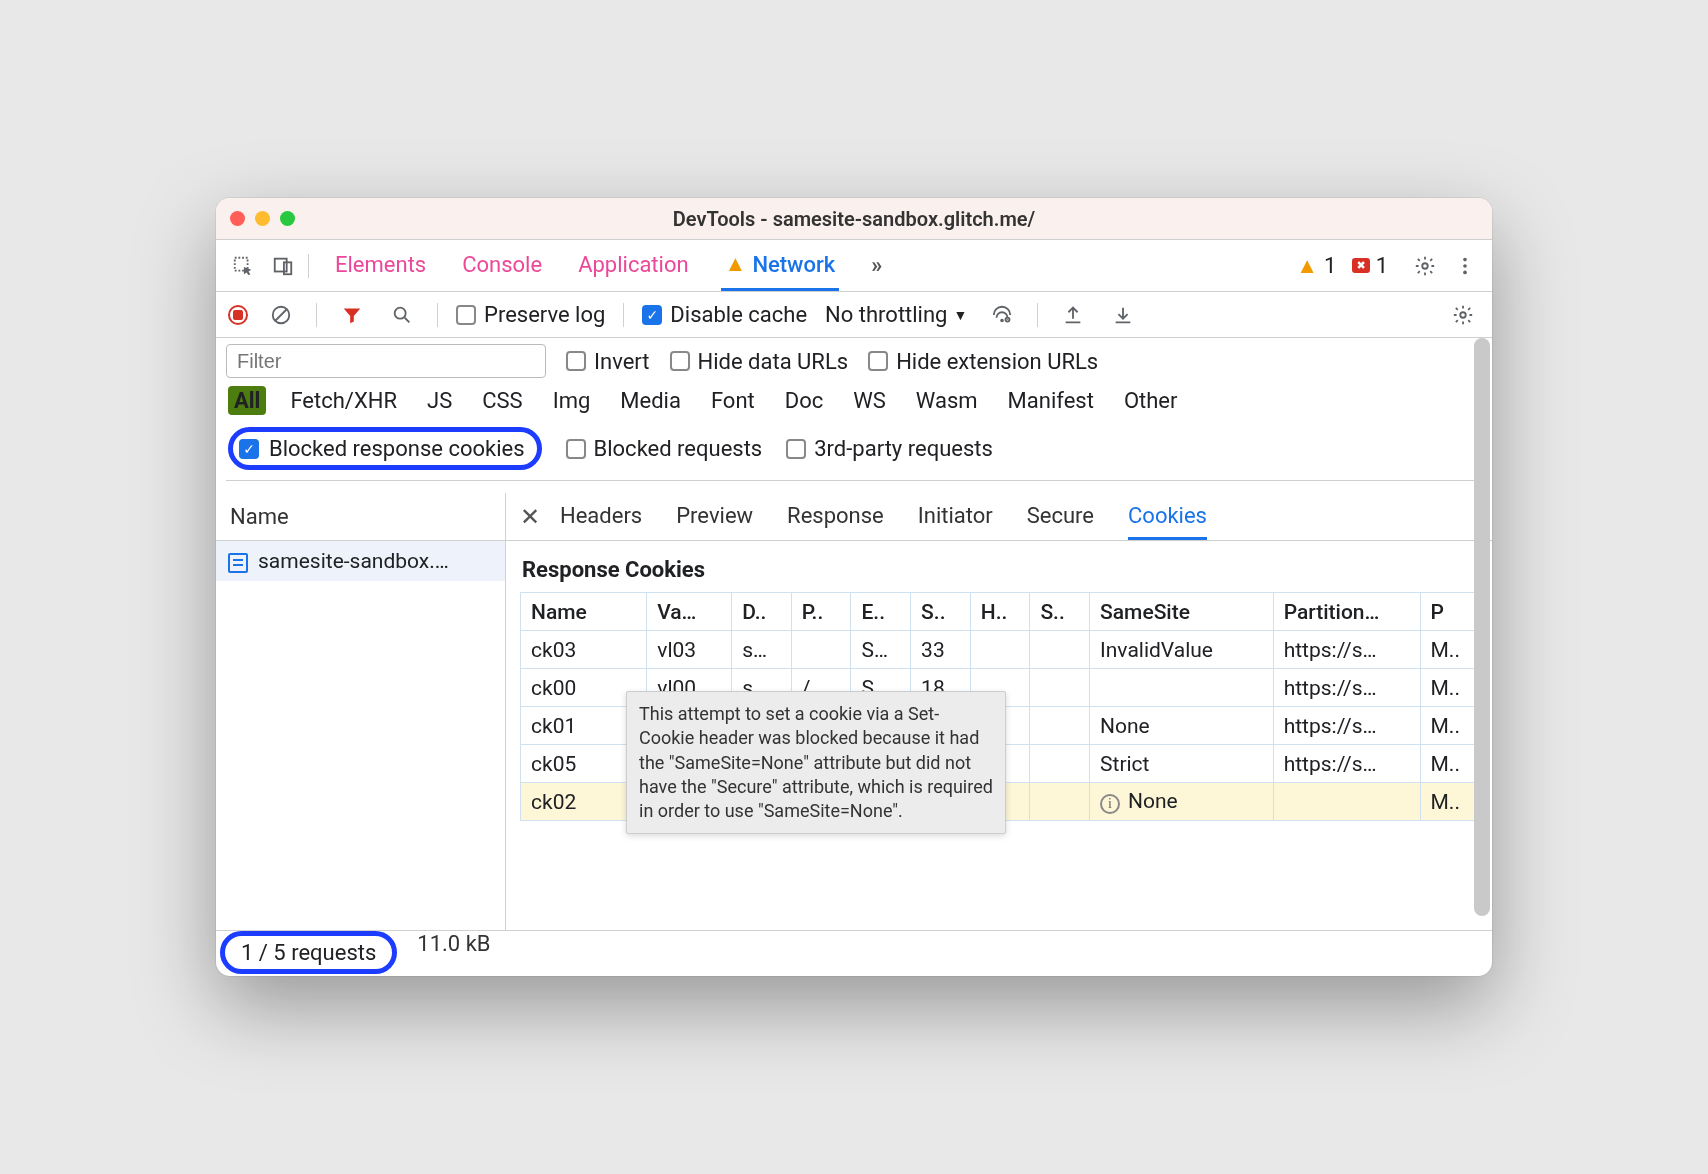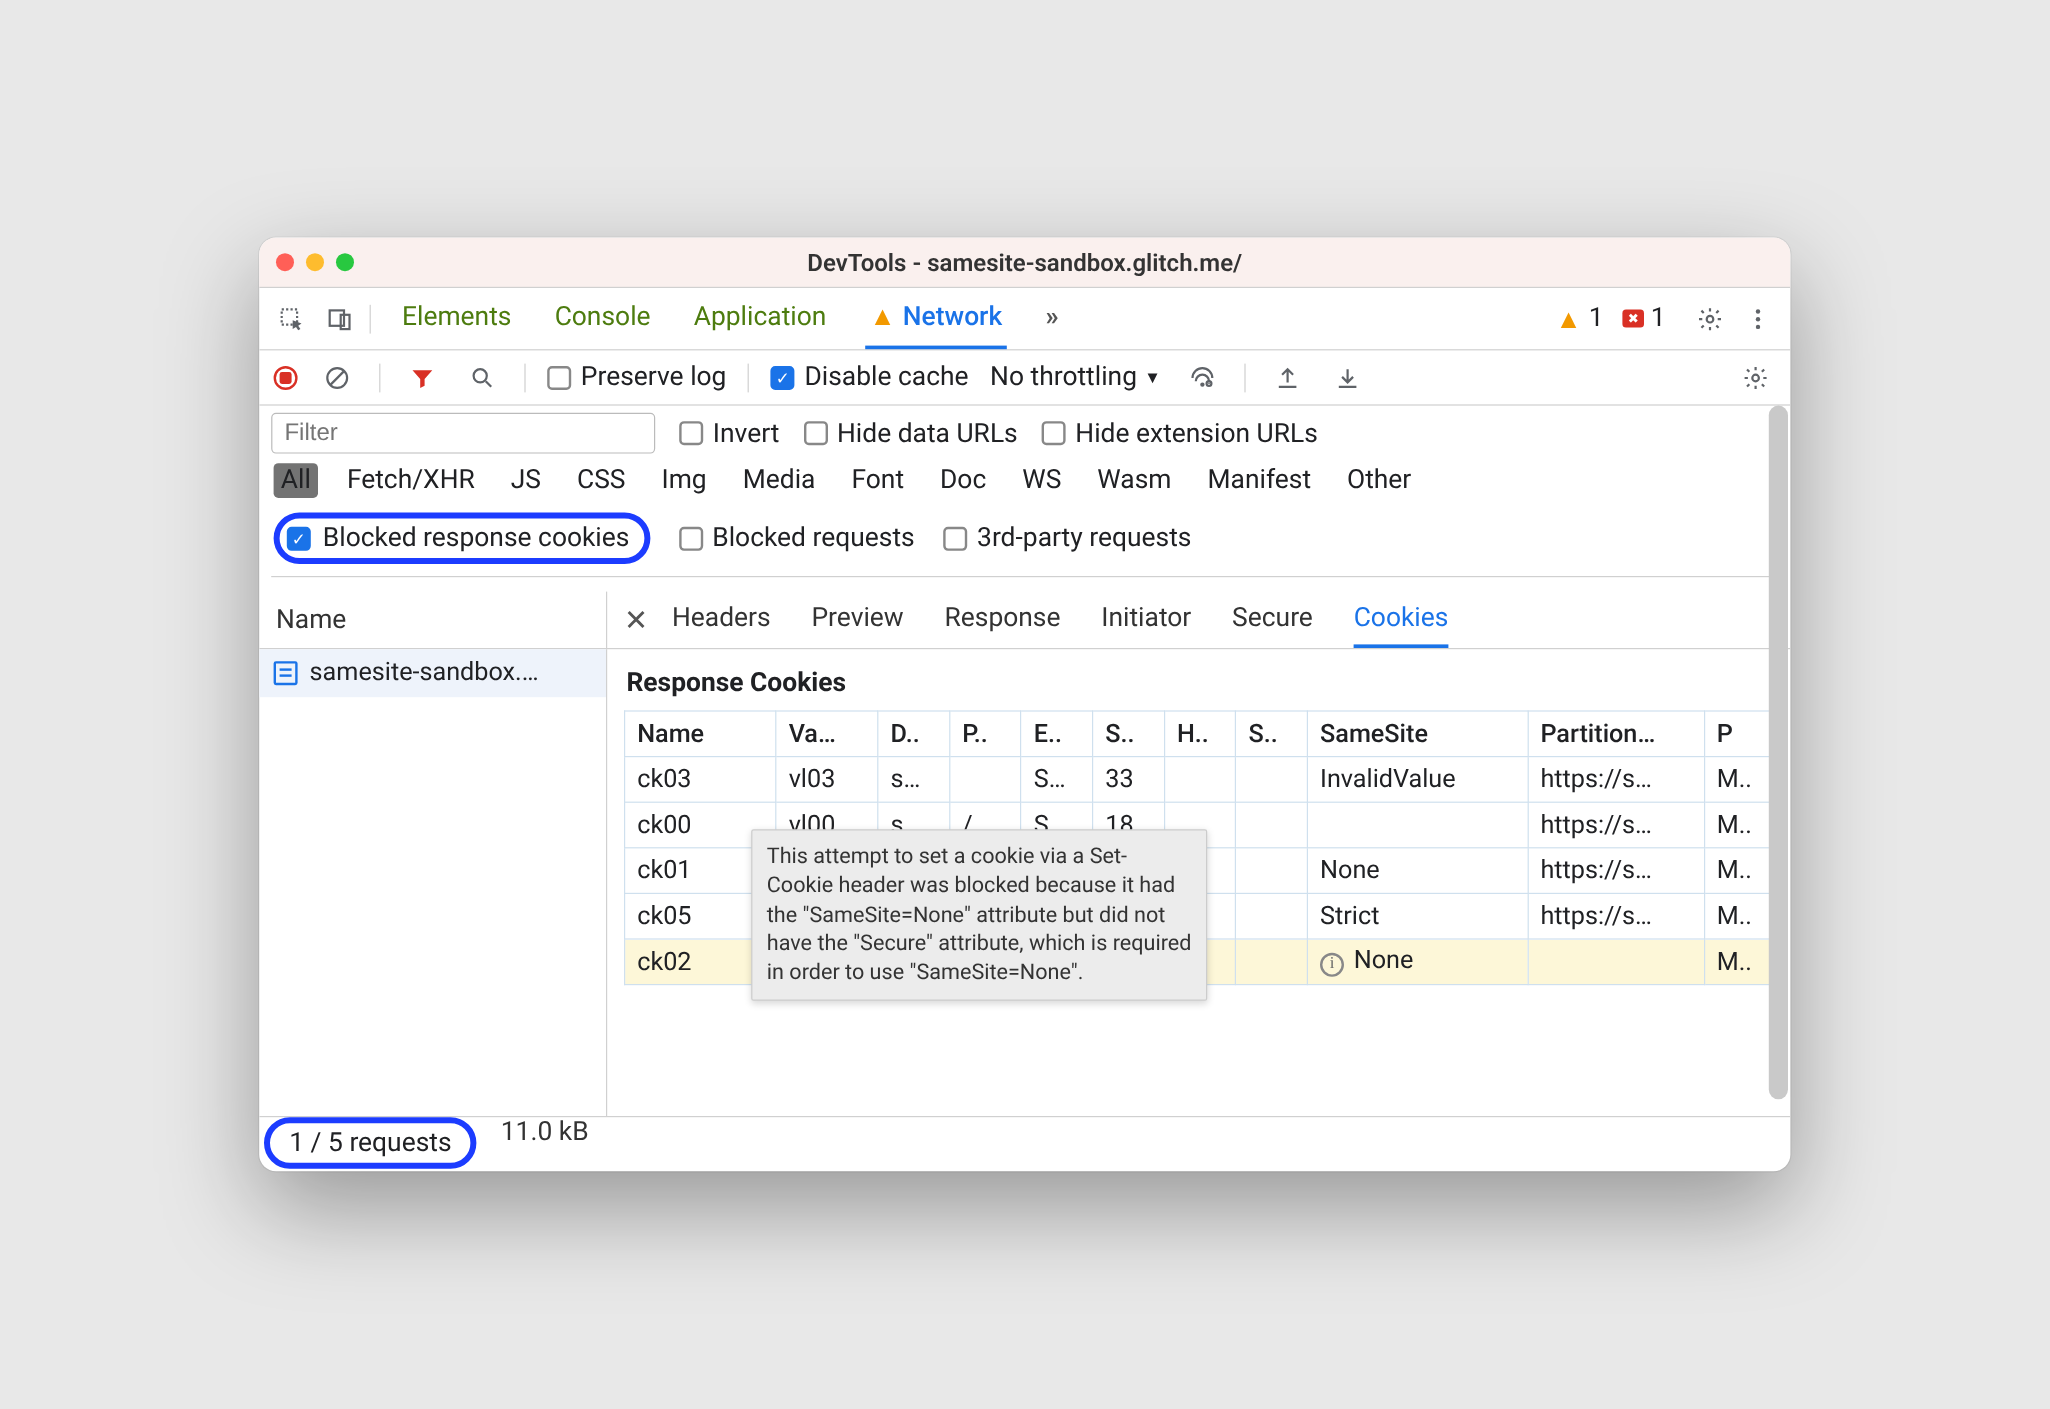--- a/index.html
+++ b/index.html
@@ -77,21 +77,21 @@
   }
   .icon-btn {
     width:34px; height:34px;
     display:flex; align-items:center; justify-content:center;
     color:#5f6368; border-radius:4px;
   }
   .tabs-list { display:flex; align-items:stretch; gap: 28px; margin-left:14px; height:100%;}
   .tab {
     display:flex; align-items:center; gap:6px;
     padding: 0 4px;
-    color:#4d7c0f; font-size:22px;
+    color:#ec4899; font-size:22px;
     border-bottom: 3px solid transparent;
     cursor:pointer;
   }
   .tab.active { color: var(--blue); border-bottom-color: var(--blue); font-weight:500;}
   .spacer { flex:1; }
   .warn-tri { color:#f29900; }
   .err-badge { background:#d93025; color:#fff; font-size:13px; border-radius:3px; padding:1px 4px; display:inline-flex; align-items:center; gap:4px;}
   .err-badge::before { content:"✖"; font-size:11px; }
 
   
@@ -124,21 +124,21 @@
     padding: 6px 10px 12px 10px;
   }
   .filter-line1 { display:flex; align-items:center; gap:20px; }
   .filter-input {
     width: 320px; height:34px;
     border:1px solid #bbb; border-radius:4px;
     padding:0 10px; font-size:20px; color:#555;
   }
   .type-chips { display:flex; gap:18px; align-items:center; padding:8px 2px 8px 2px; font-size:22px; flex-wrap:wrap;}
   .chip { padding:2px 6px; border-radius:4px; }
-  .chip.active { background:#737373;}
+  .chip.active { background:#4d7c0f;font-weight:bold;}
   .blocked-row { display:flex; align-items:center; gap:24px; padding:4px 2px 10px 2px; border-bottom:1px solid var(--border);}
   .ring {
     border:5px solid var(--highlight-ring); border-radius:22px; padding:4px 12px 4px 6px;
     display:inline-flex; align-items:center; gap:10px;
   }
 
   
   .detail-tabs {
     display:flex; align-items:center;
     height:48px;
@@ -156,21 +156,21 @@
 
   
   .main {
     flex:1; display:flex; min-height:0;
   }
   .left {
     width:290px; border-right:1px solid var(--border);
     display:flex; flex-direction:column;
   }
   .req-item {
-    display:flex; align-items:center; gap:10px;
+    display:flex; align-items:flex-end; gap:10px;
     padding:8px 12px; font-size:21px;
     background:#eef3fb;
   }
   .doc-icon { width:20px; height:20px; color:#1a73e8; border:2px solid #1a73e8; border-radius:2px; position:relative;}
   .doc-icon::before,.doc-icon::after{content:"";position:absolute;left:3px;right:3px;height:2px;background:#1a73e8;}
   .doc-icon::before{top:4px;} .doc-icon::after{top:9px;}
 
   .right { flex:1; padding: 14px 0 0 14px; overflow:auto; position:relative;}
   .section-title { font-weight:700; font-size:22px; margin: 2px 0 10px 2px;}
 

